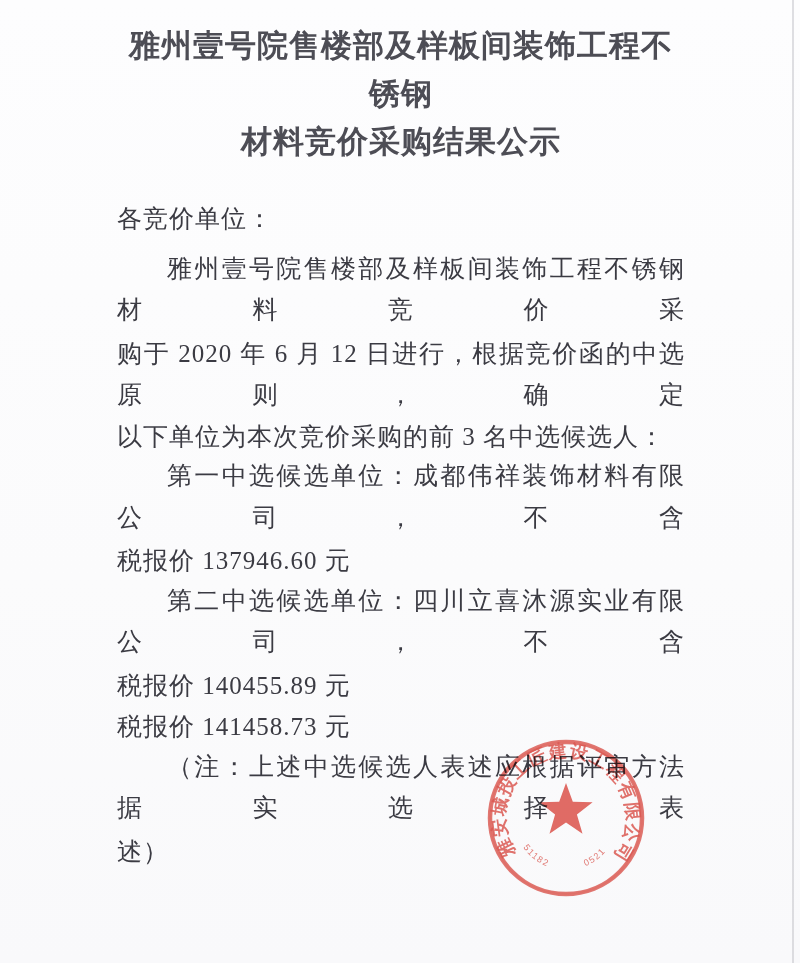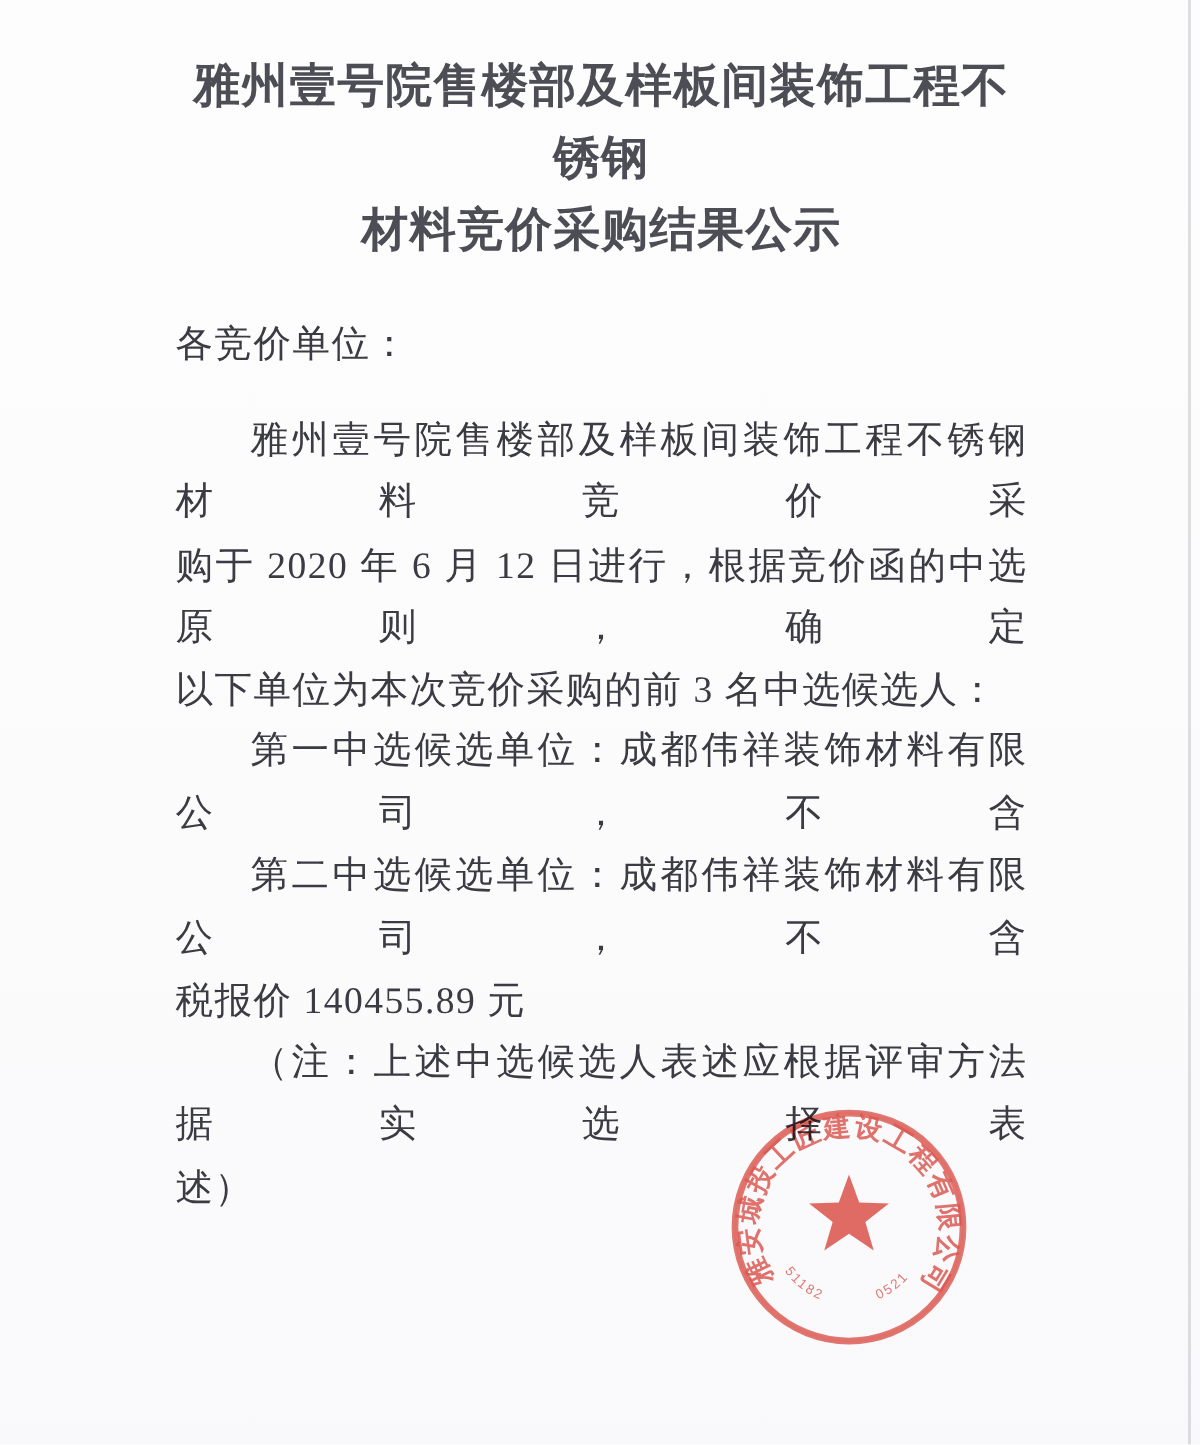--- a/index.html
+++ b/index.html
@@ -8,42 +8,42 @@
     background:#fcfcfd;
     font-family:"Liberation Serif","DejaVu Serif",serif;
     overflow:hidden;
     position:relative;
   }
   .page{
     position:relative;
     width:800px;height:963px;
     background:linear-gradient(180deg,#fdfdfe 0%,#fbfbfc 60%,#f9f9fb 100%);
     box-sizing:border-box;
-    padding:33px 115px 0 117px;
+    padding:22px 115px 0 117px;
   }
   .title{
     font-family:"Liberation Sans","DejaVu Sans",sans-serif;
     font-weight:bold;
     font-size:31px;
     line-height:48px;
     text-align:center;
     color:#4d4d55;
     letter-spacing:1px;
     margin-bottom:32px;
   }
   .body-text{
     font-size:25px;
     color:#3b3b43;
     letter-spacing:1px;
   }
   .line{
     line-height:41.5px;
     white-space:nowrap;
   }
-  .sal{margin-bottom:23px;}
+  .sal{margin-bottom:10px;}
   .ind{text-indent:50px;font-family:Liberation Mono, monospace;}
   .j{
     white-space:normal;
     text-align:justify;
     text-align-last:justify;
   }
   .seal{
     position:absolute;
     left:476px;top:728px;
     width:180px;height:180px;
@@ -68,22 +68,24 @@
     <div>雅州壹号院售楼部及样板间装饰工程不锈钢</div>
     <div>材料竞价采购结果公示</div>
   </div>
 
   <div class="body-text">
     <div class="line sal">各竞价单位：</div>
     <div class="line ind j">雅州壹号院售楼部及样板间装饰工程不锈钢材料竞价采</div>
     <div class="line j">购于 2020 年 6 月 12 日进行，根据竞价函的中选原则，确定</div>
     <div class="line">以下单位为本次竞价采购的前 3 名中选候选人：</div>
     <div class="line ind j">第一中选候选单位：成都伟祥装饰材料有限公司，不含</div>
-    <div class="line ind j">第二中选候选单位：成都伟祥装饰材料有限公司，不含</div>
+    <div class="line">税报价 137946.60 元</div>
+    <div class="line ind j">第二中选候选单位：四川立喜沐源实业有限公司，不含</div>
     <div class="line">税报价 140455.89 元</div>
+    <div class="line">税报价 141458.73 元</div>
     <div class="line ind j">（注：上述中选候选人表述应根据评审方法据实选择表</div>
     <div class="line">述）</div>
 
   </div>
 
   <div class="seal">
     <svg width="180" height="180" viewBox="0 0 180 180">
       <defs>
         <path id="arcTop" d="M 40 125 A 61 61 0 1 1 136.7 129.2" fill="none"></path>
         <path id="arcBottom" d="M 45 116 A 52 52 0 0 0 135 116" fill="none"></path>

